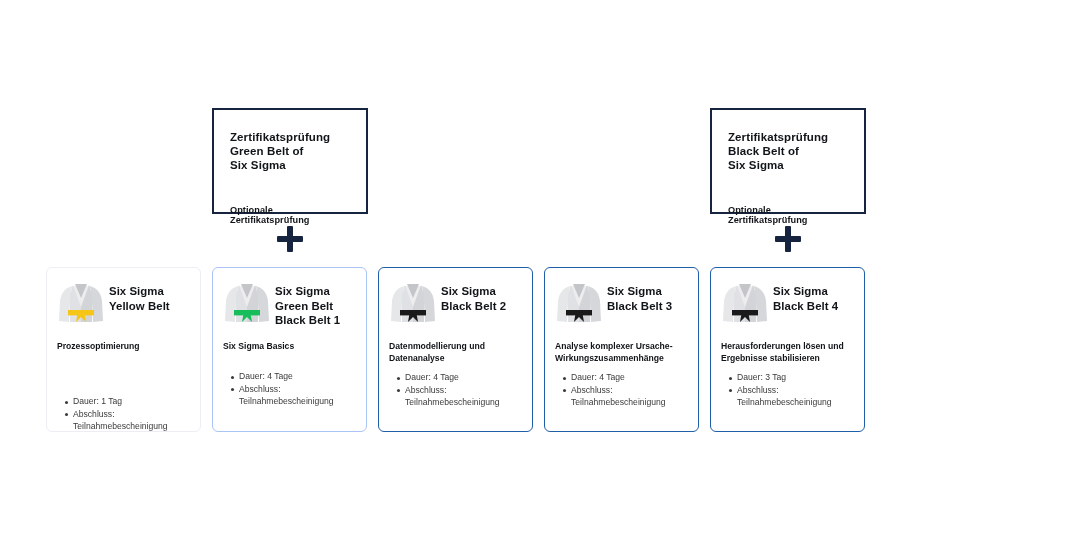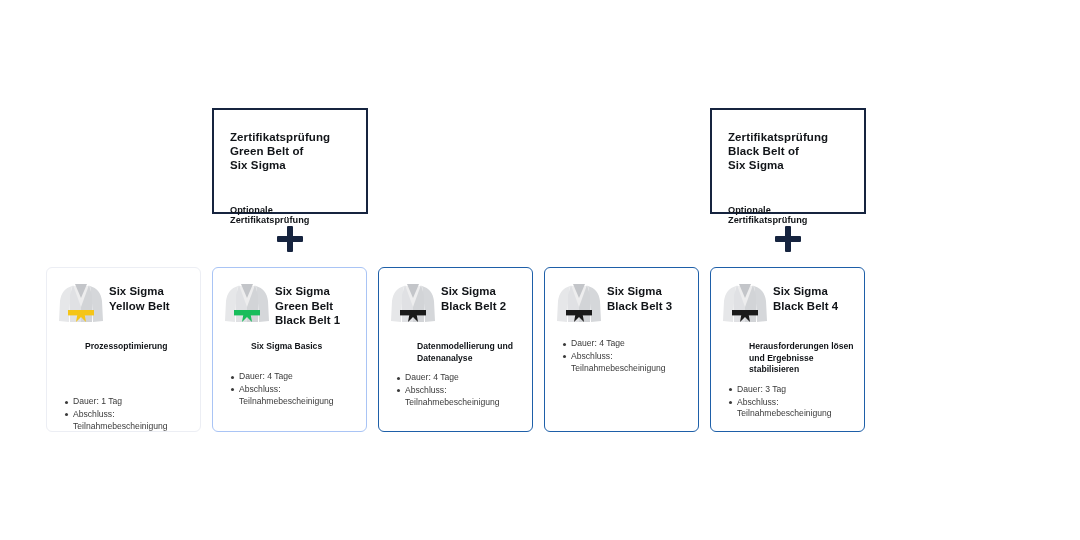--- a/index.html
+++ b/index.html
@@ -113,21 +113,20 @@
   }
   .card-title .ln { display: block; white-space: nowrap; }
 
   .card-topic {
     font-size: 8.6px;
     font-weight: bold;
     line-height: 11.6px;
     color: #111418;
     margin-top: 11px;
     min-height: 23px;
-    margin-left: 28px;
   }
 
   .card-list {
     margin: 0;
     padding-left: 16px;
     list-style: none;
     font-size: 8.6px;
     line-height: 11.8px;
     color: #3a3a3a;
   }
@@ -254,20 +253,21 @@
             <path d="M32,4 L24,26 L24,41 L35,41 L35,14 Z" fill="#d2d4d7"></path>
             <path d="M18,3 L30,3 L24,17 Z" fill="#c3c5c9"></path>
             <rect x="11" y="29" width="26" height="5.4" fill="#1a1a1a"></rect>
             <path d="M21,30 L27,30 L29,41 L24,36 L19,41 Z" fill="#1a1a1a"></path>
           </svg></span>
         <div class="card-title">
           <span class="ln">Six Sigma</span>
           <span class="ln">Black Belt 3</span>
         </div>
       </div>
+      <div class="card-topic">Analyse komplexer Ursache-Wirkungszusammenhänge</div>
       <ul class="card-list list-gap-3">
         <li><span>Dauer: 4 Tage</span></li>
         <li><span>Abschluss:</span><span class="sub">Teilnahmebescheinigung</span></li>
       </ul>
     </div>
     <div class="card tone-strong" style="left: 710px;">
       <div class="card-head">
         <span style="flex: 0 0 auto;"><svg viewBox="0 0 48 46" class="gi-icon">
             <path d="M15,5 C8,7 4,12 3,20 L2,40 L12,41 L13,22 Z" fill="#e6e7e9"></path>
             <path d="M33,5 C40,7 44,12 45,20 L46,40 L36,41 L35,22 Z" fill="#d5d7da"></path>

